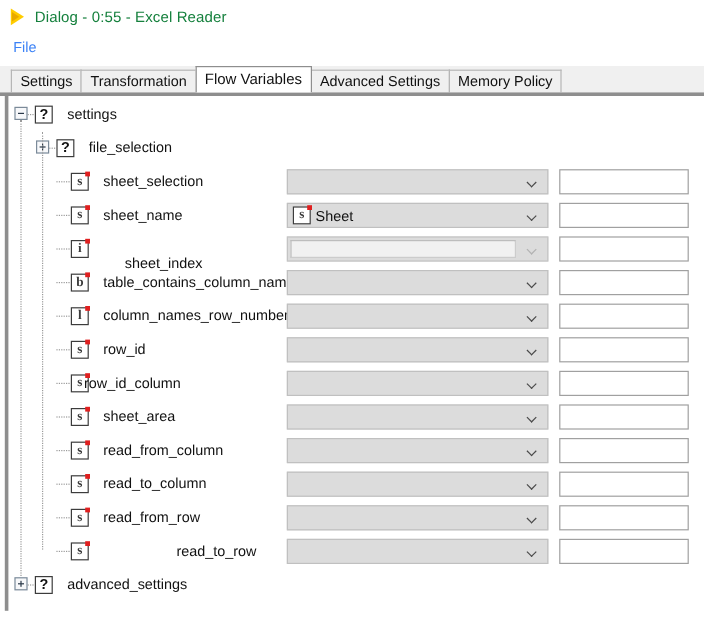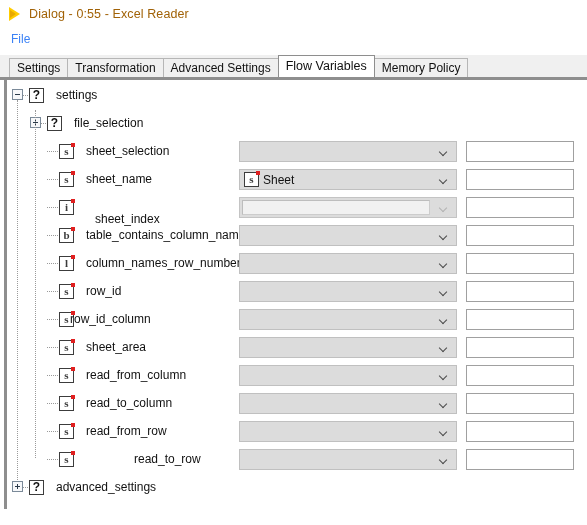--- a/index.html
+++ b/index.html
@@ -47,21 +47,21 @@
     left: 4px;
     top: 5px;
     width: 0;
     height: 0;
     border-top: 4px solid transparent;
     border-bottom: 4px solid transparent;
     border-left: 6px solid #e8a900;
   }
   .title-text {
     font-size: 12.5px;
-    color: #a16207;
+    color: #15803d;
     letter-spacing: 0.1px;
   }
 
   
   .menubar {
     height: 22px;
     display: flex;
     align-items: center;
     padding-left: 6px;
     background: #ffffff;
@@ -294,22 +294,22 @@
   <span class="title-text">Dialog - 0:55 - Excel Reader</span>
 </div>
 
 <div class="menubar">
   <span class="menu-item">File</span>
 </div>
 
 <div class="tabstrip" id="tabstrip">
     <div class="tab">Settings</div>
     <div class="tab">Transformation</div>
+    <div class="tab active">Flow Variables</div>
     <div class="tab">Advanced Settings</div>
-    <div class="tab active">Flow Variables</div>
     <div class="tab">Memory Policy</div>
   </div>
 
 <div class="panel">
   <div class="panel-inner">
     <div class="tree" id="tree">
         <div class="row">
           <span class="handle" style="left: 5px; top: 8px;"></span>
           <span class="hstub" style="left: 16px; top: 14px; width: 5px;"></span>
           <span class="ticon q" style="position: absolute; left: 22px;">?</span>
@@ -339,21 +339,21 @@
               <span class="ticon">s<span class="dot"></span></span>
               <span class="label">Sheet</span>
             </span>
             <span class="chev"></span>
           </div>
           <div class="textfield" style="top: 4px;"></div>
         </div>
         <div class="row">
           <span class="hstub" style="left: 40px; top: 14px; width: 11px;"></span>
           <span class="ticon" style="position: absolute; left: 52px;">i<span class="dot"></span></span>
-          <span class="label" style="position: absolute; left: 82px; margin-top: 24px;">sheet_index</span>
+          <span class="label" style="position: absolute; left: 91px; margin-top: 24px;">sheet_index</span>
           <div class="combo disabled" style="top: 4px;">
             <span class="inset"></span>
             <span class="chev dim"></span>
           </div>
           <div class="textfield" style="top: 4px;"></div>
         </div>
         <div class="row">
           <span class="hstub" style="left: 40px; top: 14px; width: 11px;"></span>
           <span class="ticon" style="position: absolute; left: 52px;">b<span class="dot"></span></span>
           <span class="label" style="position: absolute; left: 73px;">table_contains_column_names</span>
@@ -421,21 +421,21 @@
           <span class="ticon" style="position: absolute; left: 52px;">s<span class="dot"></span></span>
           <span class="label" style="position: absolute; left: 73px; text-align: right;">read_from_row</span>
           <div class="combo" style="top: 4px;">
             <span class="chev"></span>
           </div>
           <div class="textfield" style="top: 4px;"></div>
         </div>
         <div class="row">
           <span class="hstub" style="left: 40px; top: 14px; width: 11px;"></span>
           <span class="ticon" style="position: absolute; left: 52px;">s<span class="dot"></span></span>
-          <span class="label" style="position: absolute; left: 73px; padding-left: 48px;">read_to_row</span>
+          <span class="label" style="position: absolute; left: 86px; padding-left: 48px;">read_to_row</span>
           <div class="combo" style="top: 4px;">
             <span class="chev"></span>
           </div>
           <div class="textfield" style="top: 4px;"></div>
         </div>
         <div class="row">
           <span class="handle plus" style="left: 5px; top: 8px;"></span>
           <span class="hstub" style="left: 16px; top: 14px; width: 5px;"></span>
           <span class="ticon q" style="position: absolute; left: 22px;">?</span>
           <span class="label" style="position: absolute; left: 43px;">advanced_settings</span>

